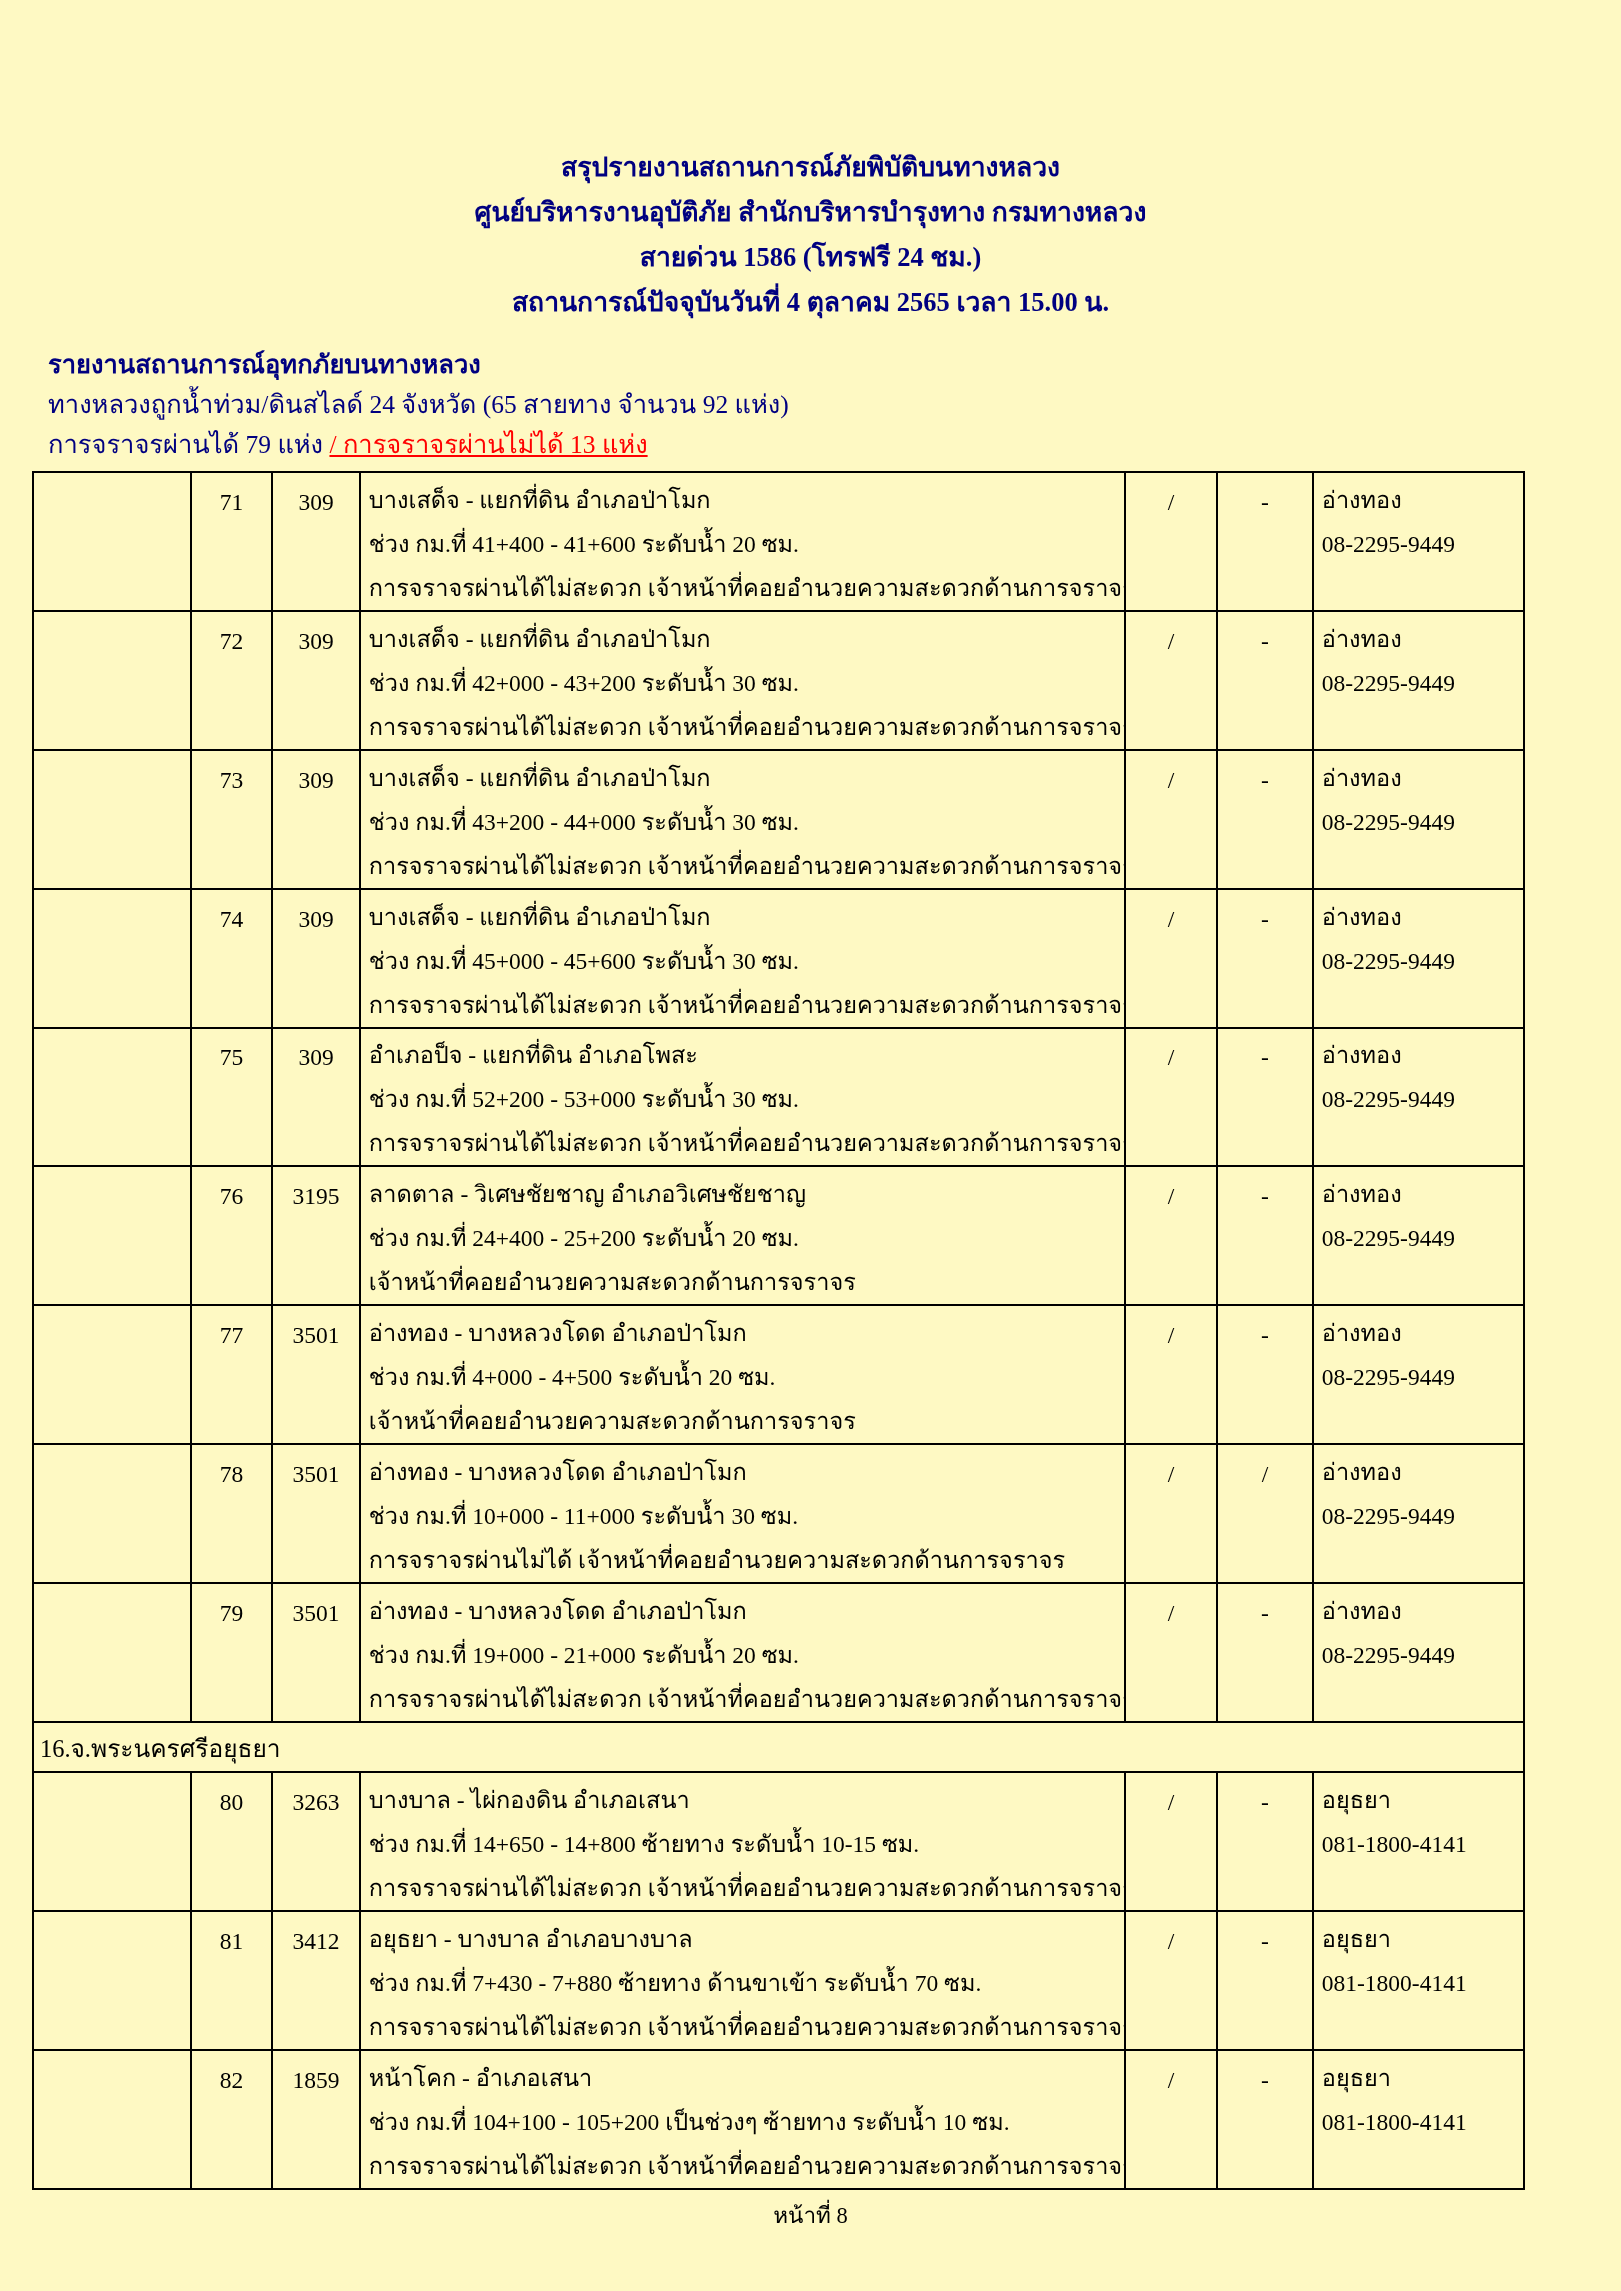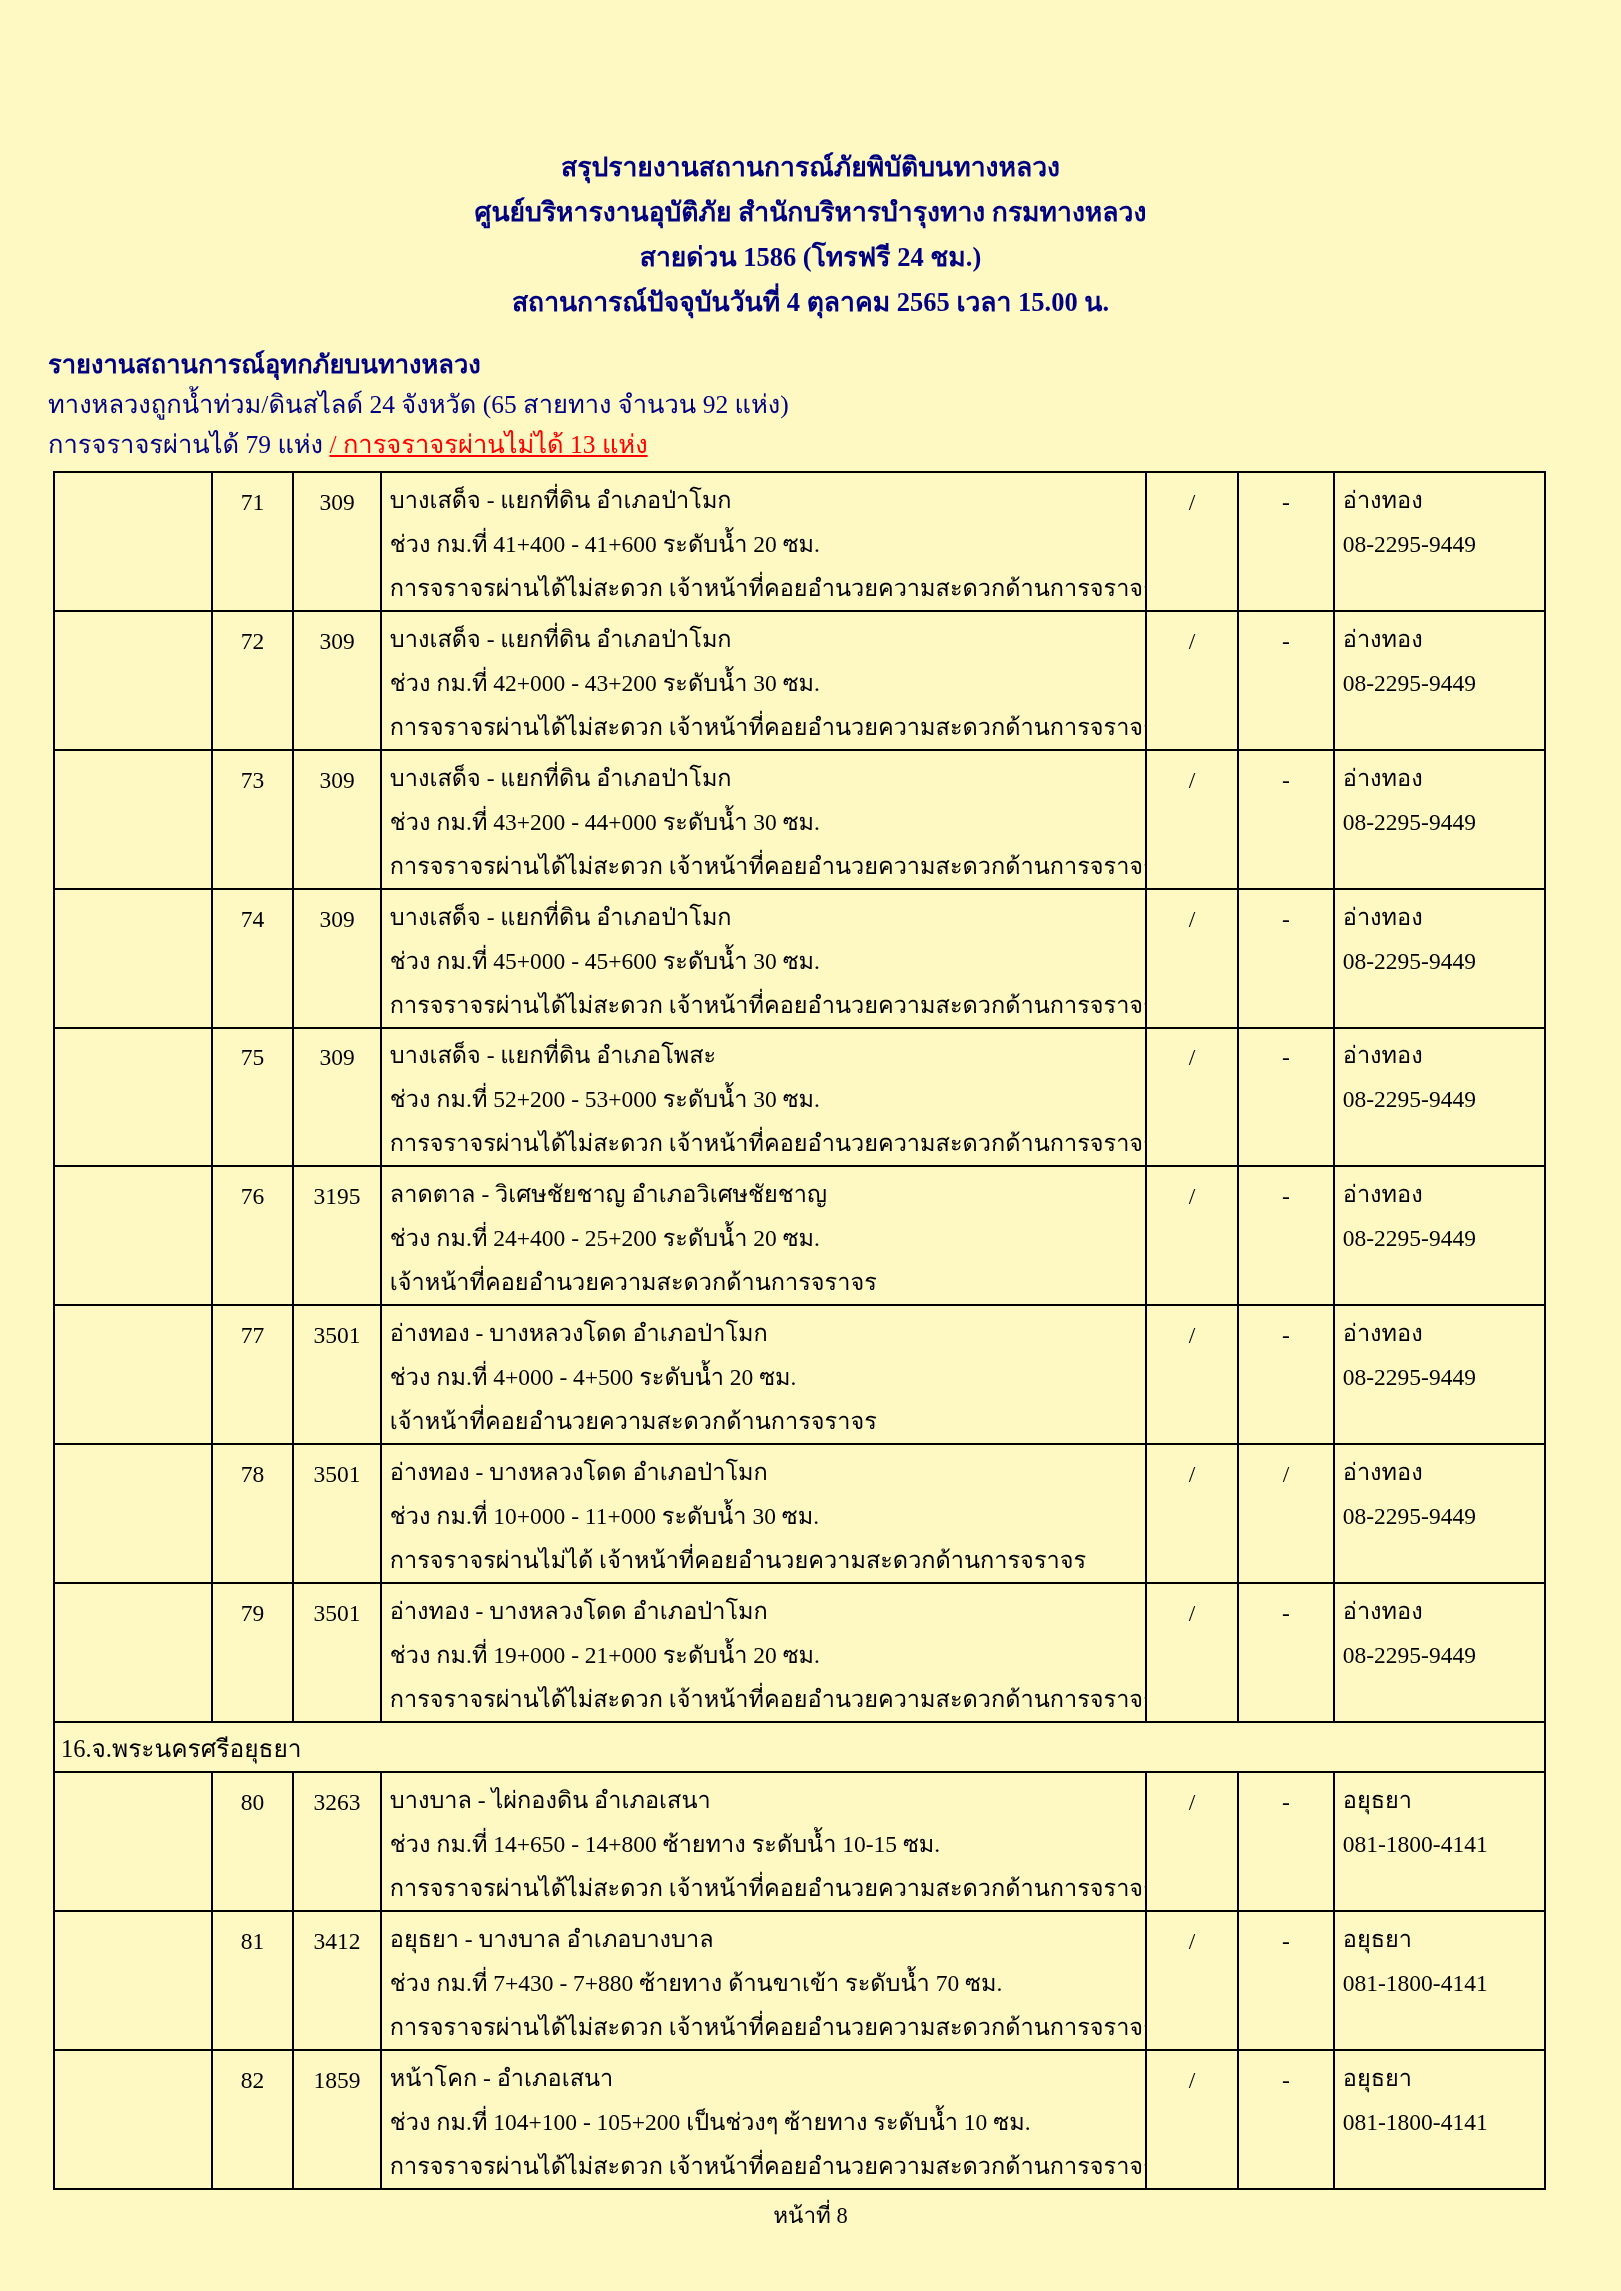--- a/index.html
+++ b/index.html
@@ -20,21 +20,21 @@
   }
   
   .report-intro {
     position:absolute; top:345px; left:48px; width:1490px;
     font-size:25.5px; line-height:40px; color:var(--navy);
   }
   .report-intro .title-line { font-weight:bold; }
   .report-intro .count-red { color:var(--red);text-decoration:underline; }
   
   table.report-table {
-    position:absolute; top:471px; left:53px;
+    position:absolute; top:471px; left:32px;
     width:1491px; table-layout:fixed;
     border-collapse:collapse; font-size:23.5px;
   }
   table.report-table td {
     border:2.9px solid #000000; vertical-align:top;
     overflow:hidden;
   }
   tr.data-row td { height:132px; }
   tr.section-row td { height:50px; font-size:24.5px; padding:5.9px 3.9px 0 5.9px; line-height:39px; }
   td.c0 { }
@@ -138,21 +138,21 @@
           <td class="c6">
             <div class="cell-line">อ่างทอง</div>
             <div class="cell-line">08-2295-9449</div>
           </td>
         </tr>
         <tr class="data-row">
           <td class="c0"></td>
           <td class="c1">75</td>
           <td class="c2">309</td>
           <td class="c3">
-            <div class="cell-line">บางเสด็จ - แยกที่ดิน อำเภอโพสะ</div>
+            <div class="cell-line">อำเภอป็จ - แยกที่ดิน อำเภอโพสะ</div>
             <div class="cell-line">ช่วง กม.ที่ 52+200 - 53+000  ระดับน้ำ 30 ซม.</div>
             <div class="cell-line">การจราจรผ่านได้ไม่สะดวก เจ้าหน้าที่คอยอำนวยความสะดวกด้านการจราจร</div>
           </td>
           <td class="c4">/</td>
           <td class="c5">-</td>
           <td class="c6">
             <div class="cell-line">อ่างทอง</div>
             <div class="cell-line">08-2295-9449</div>
           </td>
         </tr>

